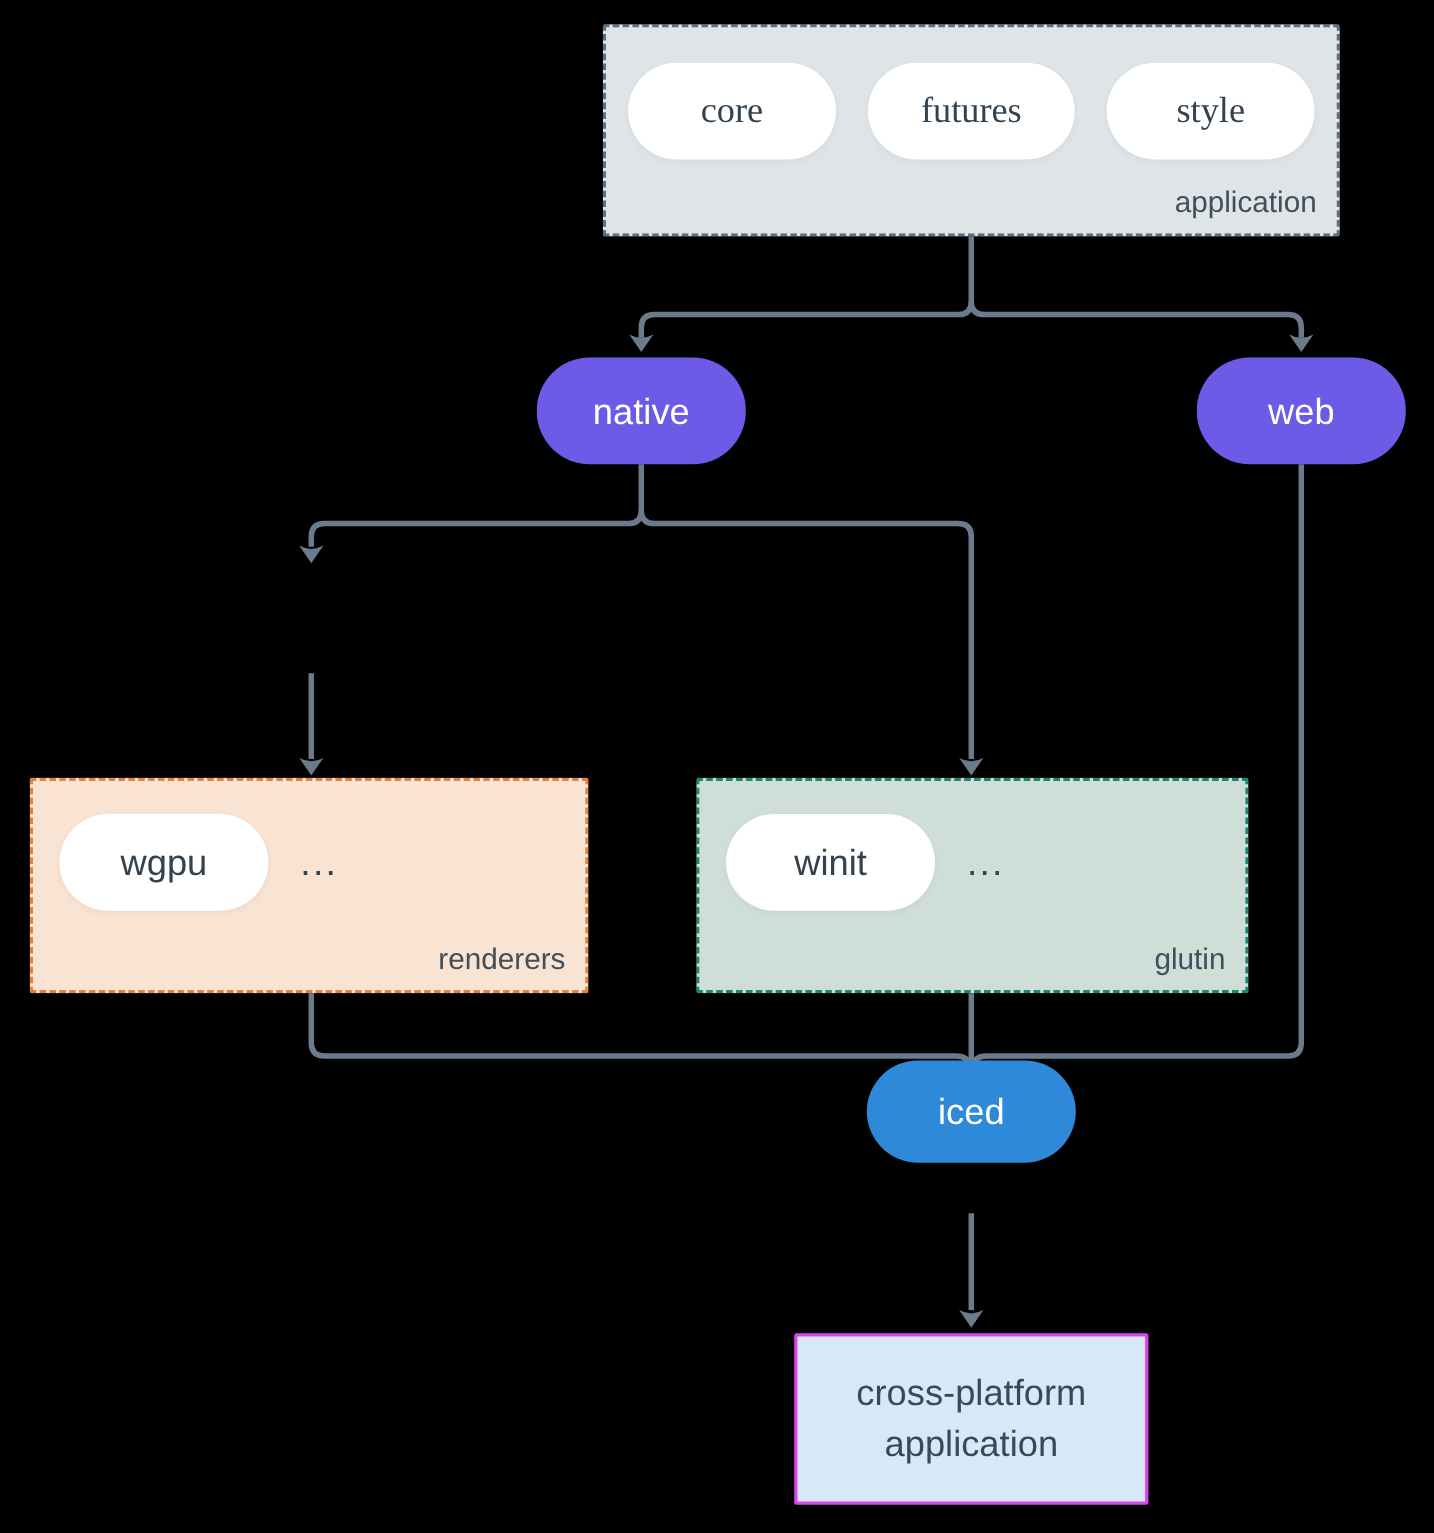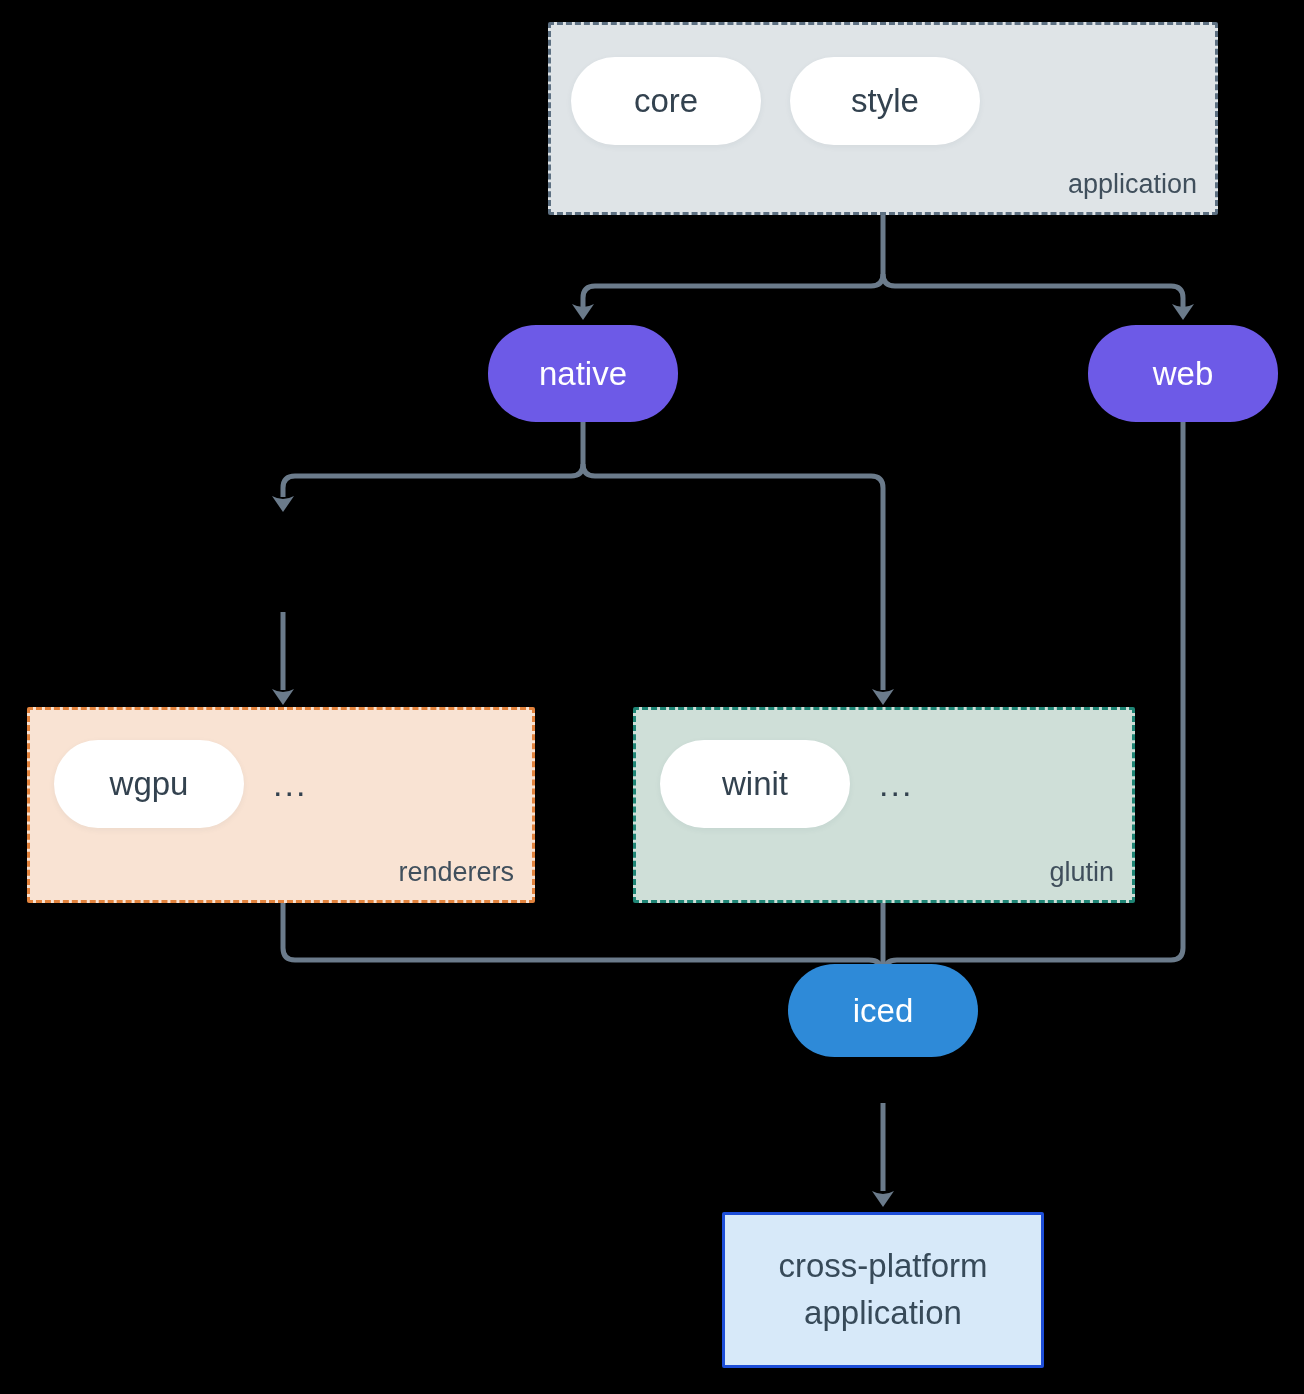--- a/index.html
+++ b/index.html
@@ -10,40 +10,40 @@
   
   .edges{position:absolute;inset:0;z-index:1;}
   .edges path.line{fill:none;stroke:#6b7b8b;stroke-width:5;stroke-linejoin:round;}
   .edges path.head{fill:#6b7b8b;stroke:none;}
   
   .group{position:absolute;z-index:2;box-sizing:border-box;border-radius:2px;}
   .group--foundations{left:548px;top:22px;width:670px;height:193px;background:#dfe4e7;border:3px dashed #5d7082;}
   .group--renderers{left:27px;top:707px;width:508px;height:196px;background:#f9e3d3;border:3px dashed #e2833d;}
   .group--shells{left:633px;top:707px;width:502px;height:196px;background:#cfdfd8;border:3px dashed #1f8575;}
   .group__pills{position:absolute;left:0;right:0;top:30px;display:flex;align-items:center;gap:29px;}
-  .group--foundations .group__pills{top:32px;padding:0 20px;}
+  .group--foundations .group__pills{top:32px;padding:0 20px;font-family:Liberation Serif, serif;}
   .group--renderers .group__pills,
   .group--shells .group__pills{padding:0 24px;}
   .group__label{position:absolute;right:18px;bottom:12px;font-size:27px;color:#404f5c;}
   .ellipsis{font-size:34px;color:#33424f;letter-spacing:2px;}
   
   .pill{
     display:flex;align-items:center;justify-content:center;
     border-radius:48px;font-size:33px;box-sizing:border-box;
   }
   .pill--white{width:190px;height:88px;background:#ffffff;color:#33424f;box-shadow:0 2px 6px rgba(40,60,80,0.06);}
   .node{position:absolute;z-index:2;color:#ffffff;}
   .node--native{left:488px;top:325px;width:190px;height:97px;background:#6d5ae7;}
   .node--web{left:1088px;top:325px;width:190px;height:97px;background:#6d5ae7;}
   .node--graphics{left:188px;top:515px;width:190px;height:97px;background:#e2833d;}
   .node--iced{left:788px;top:964px;width:190px;height:93px;background:#2e8ad8;}
   
   .app-box{
     position:absolute;z-index:2;left:722px;top:1212px;width:322px;height:156px;
-    background:#d7e9f9;border:3px solid #1d4ed8;box-sizing:border-box;border-radius:2px;
+    background:#d7e9f9;border:3px solid #d946ef;box-sizing:border-box;border-radius:2px;
     display:flex;flex-direction:column;align-items:center;justify-content:center;
     font-size:33px;line-height:1.42;color:#374a59;text-align:center;
   }
 </style>
 </head>
 <body>
 
 <div class="stage">
 
   <svg class="edges" viewBox="0 0 1304 1394" width="1304" height="1394">
@@ -62,20 +62,23 @@
     <path class="head" d="M883 705 L872 689 Q883 695 894 689 Z"></path>
     <path class="head" d="M283 705 L272 689 Q283 695 294 689 Z"></path>
     <path class="head" d="M883 1004 L872 988 Q883 994 894 988 Z"></path>
     <path class="head" d="M883 1207 L872 1191 Q883 1197 894 1191 Z"></path>
   </svg>
 
   <div class="group group--foundations">
     <div class="group__pills">
       <div class="pill pill--white">
         <span>core</span>
+      </div>
+      <div class="pill pill--white">
+        <span>futures</span>
       </div>
       <div class="pill pill--white">
         <span>style</span>
       </div>
     </div>
     <div class="group__label">application</div>
   </div>
 
   <div class="pill node node--native">
     <span>native</span>

